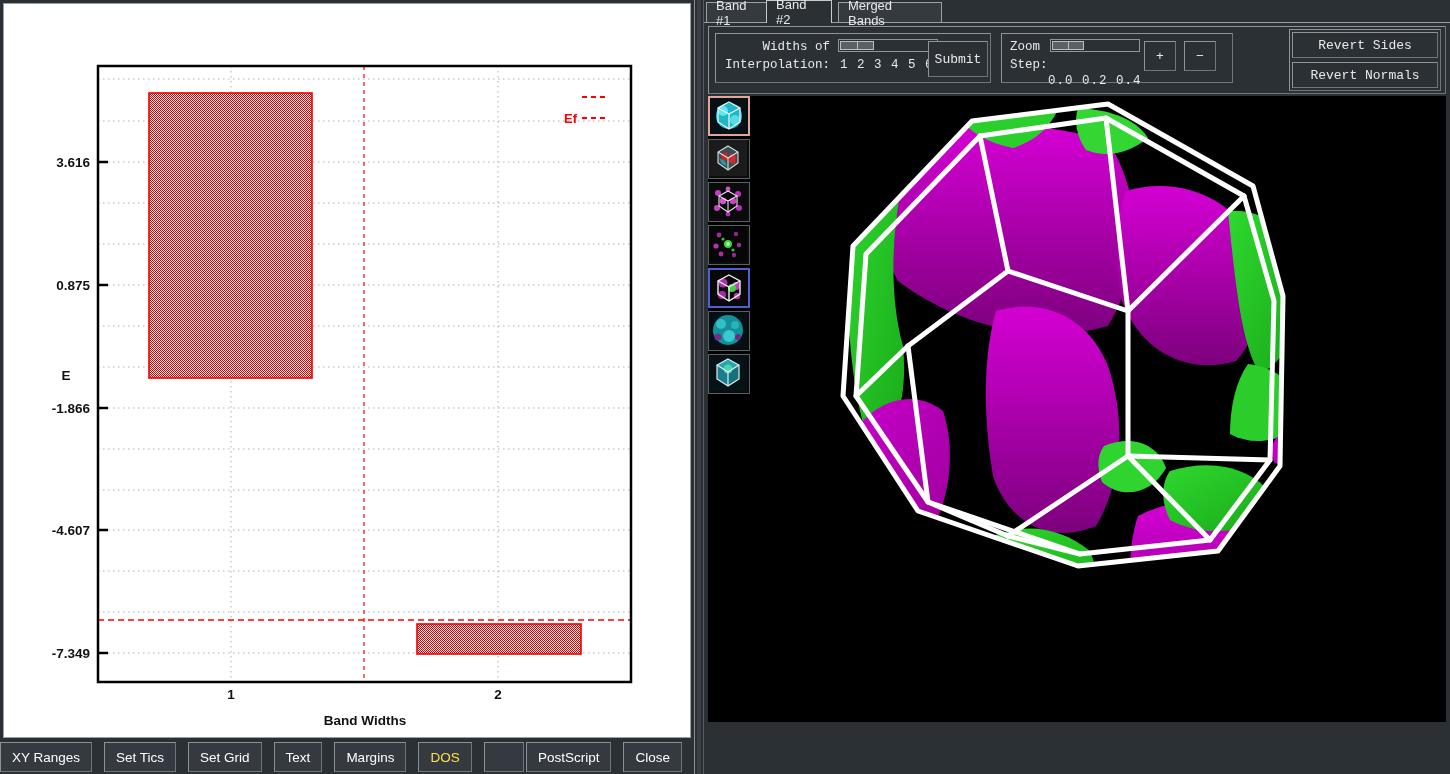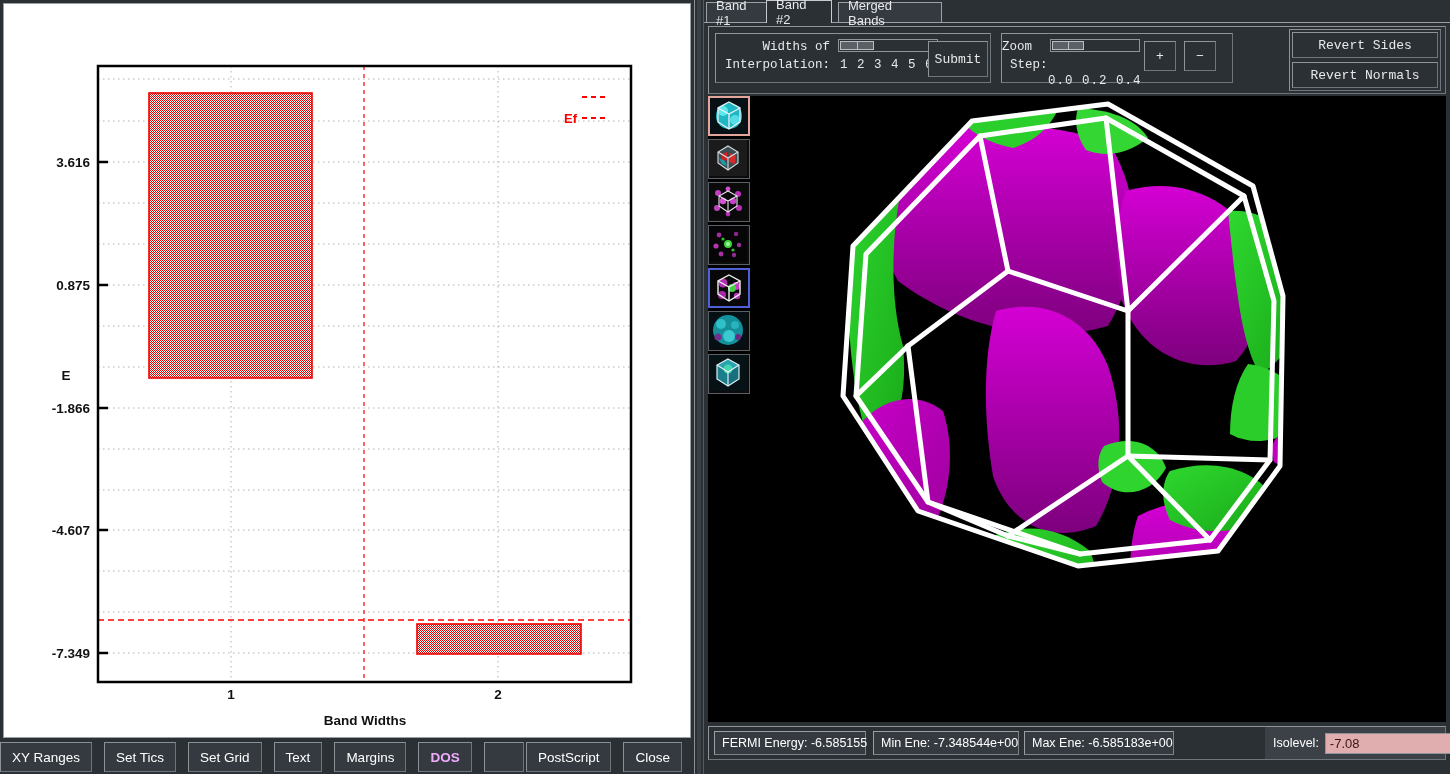--- a/index.html
+++ b/index.html
@@ -10,21 +10,21 @@
   #left-panel{position:absolute;left:0;top:0;width:694px;height:774px;background:#2b3035;}
   #plot-frame{position:absolute;left:3px;top:3px;width:688px;height:735px;background:#ffffff;
               border:1px solid #9aa0a6;box-sizing:border-box;}
   #plot-svg{position:absolute;left:0;top:0;}
 
   #left-toolbar{position:absolute;left:0px;top:742px;width:694px;height:32px;
                 background:#2b3035;display:flex;align-items:stretch;}
   .tbtn{background:#343a40;border:1px solid #6e757c;border-top-color:#8b9197;border-left-color:#8b9197;
         color:#ffffff;font-size:13.5px;display:flex;align-items:center;justify-content:center;
         height:30px;box-sizing:border-box;margin-right:12px;padding:0 11px;white-space:nowrap;}
-  .tbtn.disabled{color:#f0abfc;font-weight:bold;}
+  .tbtn.disabled{color:#fde047;}
   .tb-spacer{flex:1 1 auto;background:#343a40;border:1px solid #6e757c;border-top-color:#8b9197;
              border-left-color:#8b9197;height:30px;box-sizing:border-box;margin-right:2px;}
 
   
   #splitter{position:absolute;left:694px;top:0;width:10px;height:774px;background:#2b3035;
             border-left:1px solid #8b9197;border-right:1px solid #555b61;box-sizing:border-box;}
   #splitter .grip{position:absolute;left:2px;top:0;width:4px;height:774px;background:#3a4046;}
 
   
   #right-panel{position:absolute;left:704px;top:0;width:746px;height:586px;background:#2b3035;}
@@ -190,21 +190,21 @@
         <div class="slider" style="position:absolute;left:122px;top:5px;width:100px;">
           <div class="knob" style="left:1px;width:34px;">
             <div class="split"></div>
           </div>
         </div>
         <div class="lbl" style="position:absolute;left:124px;top:24px;letter-spacing:1px;">1 2 3 4 5 6</div>
         <div class="pbtn" style="position:absolute;left:212px;top:7px;width:60px;height:36px;">Submit</div>
       </div>
 
       <div class="group" style="left:292px;top:6px;width:232px;height:50px;">
-        <div class="lbl" style="position:absolute;left:0;top:6px;">Zoom</div>
+        <div class="lbl" style="position:absolute;left:8px;top:6px;">Zoom</div>
         <div class="lbl" style="position:absolute;left:8px;top:24px;">Step:</div>
         <div class="slider" style="position:absolute;left:48px;top:5px;width:90px;">
           <div class="knob" style="left:1px;width:32px;">
             <div class="split"></div>
           </div>
         </div>
         <div class="lbl" style="position:absolute;left:46px;top:24px;letter-spacing:1px;margin-top:16px;">0.0 0.2 0.4</div>
         <div class="pbtn" style="position:absolute;left:142px;top:7px;width:32px;height:30px;">+</div>
         <div class="pbtn" style="position:absolute;left:182px;top:7px;width:32px;height:30px;">−</div>
       </div>
@@ -407,24 +407,15 @@
           <polygon points="19,17 30,10 30,24 19,31" fill="#156f7c"></polygon>
           <circle cx="19" cy="14" r="4.5" fill="#45d6b0"></circle>
           <g stroke="#dfeff2" stroke-width="1.2" fill="none">
               <polygon points="19,4 30,10 30,24 19,31 8,24 8,10"></polygon>
           <path d="M8,10 L19,17 L30,10 M19,17 L19,31"></path>
             </g>
           </svg>
       </div>
     </div>
 
-    <div id="statusbar">
-      <div class="stat" style="left:5px;width:152px;">FERMI Energy: -6.585155</div>
-      <div class="stat" style="left:164px;width:146px;">Min Ene: -7.348544e+00</div>
-      <div class="stat" style="left:315px;width:150px;">Max Ene: -6.585183e+00</div>
-      <div class="iso-wrap" style="width:180px;">
-        <span class="iso-label">Isolevel:</span>
-        <input class="iso-input" type="text" value="-7.08" style="">
-      </div>
-    </div>
 
   </div>
 </div>
 
 </body></html>

